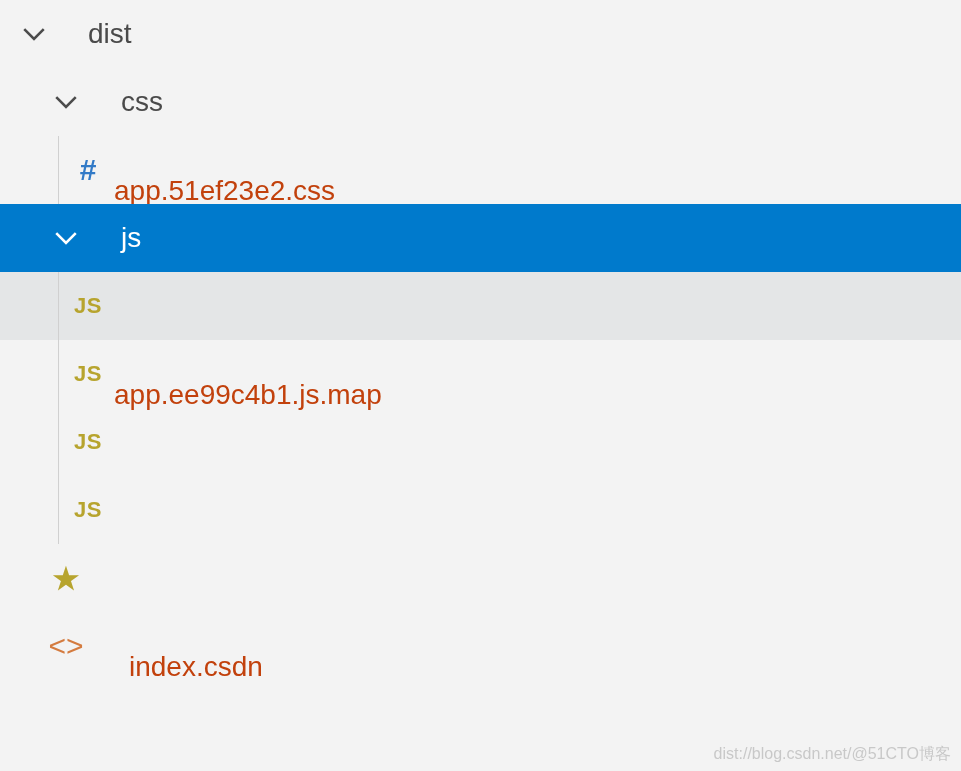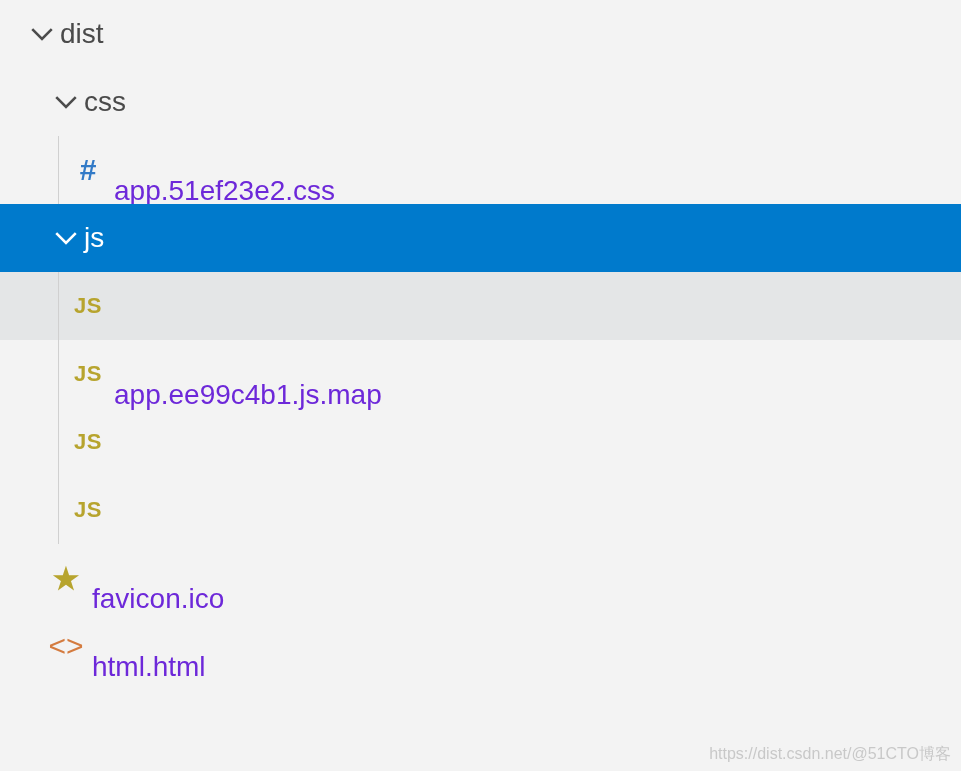--- a/index.html
+++ b/index.html
@@ -15,22 +15,22 @@
     .tree { user-select: none; }
     .row {
       display: flex;
       align-items: center;
       height: 68px;
       white-space: nowrap;
       position: relative;
     }
     .row.selected { background: #007acc; color: #ffffff; }
     .row.sub-selected { background: #e4e6e7; }
-    .indent-0 { padding-left: 24px; }
-    .indent-1 { padding-left: 48px; }
+    .indent-0 { padding-left: 16px; gap: 36px; }
+    .indent-1 { padding-left: 48px; gap: 37px; }
     .indent-2 { padding-left: 70px; }
     .twisty {
       width: 36px;
       display: inline-flex;
       justify-content: center;
       align-items: center;
       color: #4b4b4b;
     }
     .row.selected .twisty { color: #ffffff; }
     .twisty svg { width: 26px; height: 26px; }
@@ -39,21 +39,21 @@
       display: inline-flex;
       justify-content: center;
       align-items: center;
       margin-right: 8px;
       font-weight: 600;
     }
     .icon-hash { color: #327ac7; font-size: 30px; }
     .icon-js   { color: #b7a42e; font-size: 22px; letter-spacing: 0.5px; font-weight: 700; }
     .icon-star { color: #b7a42e; font-size: 30px; }
     .icon-tag  { color: #d47b3f; font-size: 30px; font-weight: 400; }
-    .label { color: #6d28d9; margin-top: 41px; }
+    .label { color: #c2410c; margin-top: 41px; }
     .folder-label { color: #4a4a4a; }
     .row.selected .folder-label { color: #ffffff; }
     .guide {
       position: absolute;
       left: 58px;
       top: 0; bottom: 0;
       width: 1px;
       background: #d0d0d0;
     }
     .annot { position: absolute; pointer-events: none; }
@@ -127,33 +127,32 @@
     <span class="icon icon-js">JS</span>
   </div>
 
   <div class="row indent-2">
     <span class="guide"></span>
     <span class="icon icon-js">JS</span>
   </div>
 
   <div class="row indent-1">
     <span class="icon icon-star">★</span>
-    <span class="label">favicon.ico</span>
   </div>
 
   <div class="row indent-1">
     <span class="icon icon-tag">&lt;&gt;</span>
-    <span class="label">html.html</span>
+    <span class="label">index.csdn</span>
   </div>
 
 </div>
 
 <div class="annot">
 
   <svg class="line-overlay">
     <path d="M426 352 Q500 300 566 268" fill="none" stroke="#c8102e" stroke-width="3"></path>
     <line x1="426" y1="378" x2="566" y2="378" stroke="#c8102e" stroke-width="3"></line>
     <line x1="828" y1="408" x2="842" y2="408" stroke="#c8102e" stroke-width="3"></line>
     <line x1="835" y1="401" x2="835" y2="415" stroke="#c8102e" stroke-width="3"></line>
   </svg>
 </div>
 
-<div class="watermark">https://dist.csdn.net/@51CTO博客</div>
+<div class="watermark">dist://blog.csdn.net/@51CTO博客</div>
 
 </body></html>

